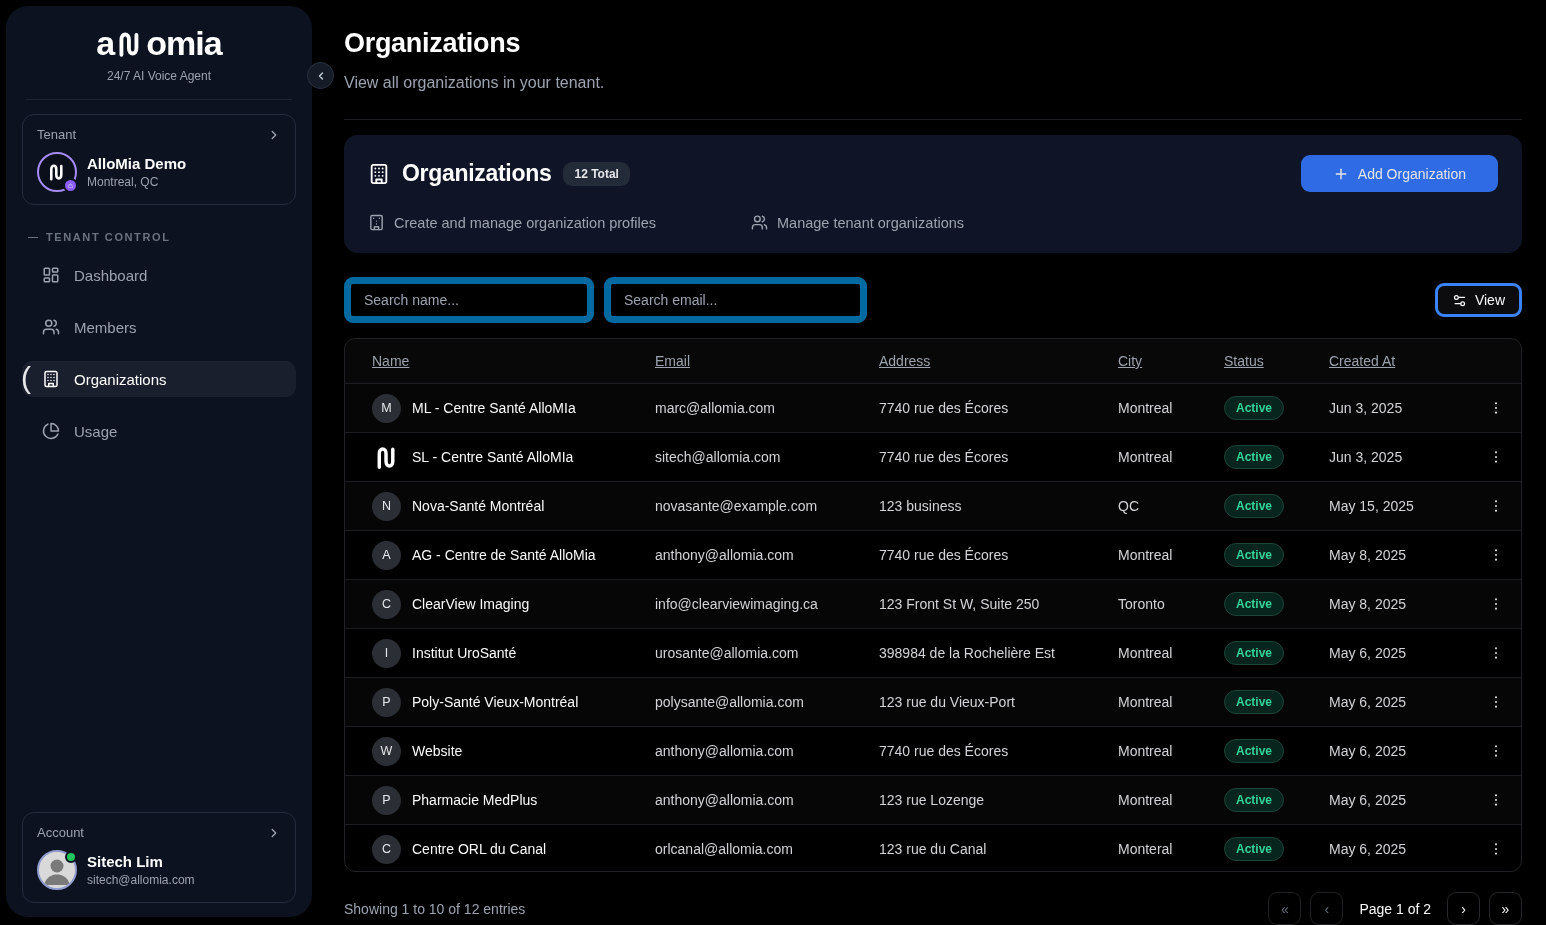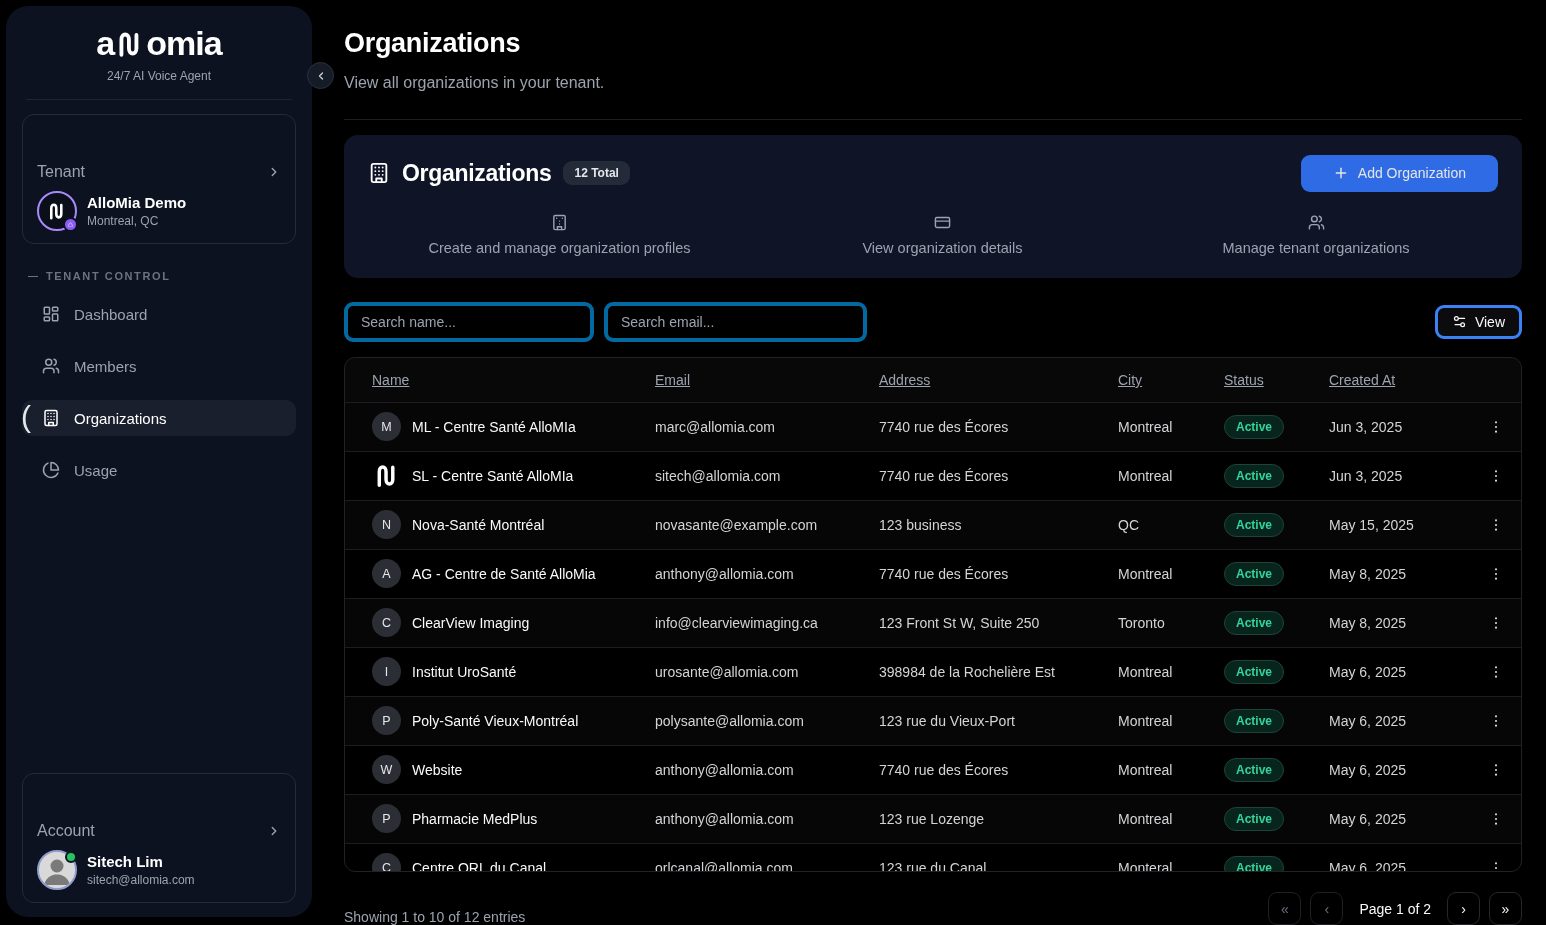--- a/index.html
+++ b/index.html
@@ -12,21 +12,21 @@
   .sidebar { width:100%; height:100%; background:var(--sidebar-bg,#0c1220);
     border-radius:22px; display:flex; flex-direction:column; padding:18px 16px 14px; }
   .logo { display:flex; align-items:center; justify-content:center; gap:2px;
     font-size:34px; font-weight:700; color:#fff; letter-spacing:-1px; }
   .logo svg { margin:0 1px; }
   .tagline { text-align:center; font-size:12px; color:#9ca3af; margin-top:6px; }
   .side-divider { height:1px; background:#1d2433; margin:16px 4px 14px; }
 
   .side-card { border:1px solid #232b3c; border-radius:12px; padding:12px 14px; }
   .side-card-head { display:flex; align-items:center; justify-content:space-between;
-    font-size:16px; color:#9ca3af;margin-top:36px; }
+    font-size:13px; color:#9ca3af; }
   .side-card-row { display:flex; align-items:center; gap:10px; margin-top:10px; }
   .tenant-avatar { position:relative; width:40px; height:40px; border-radius:50%;
     border:2px solid #a78bfa; background:#0a0f1a; display:flex; align-items:center; justify-content:center; flex:0 0 auto; }
   .tenant-badge { position:absolute; right:-3px; bottom:-3px; width:15px; height:15px;
     border-radius:50%; background:#8b5cf6; border:2px solid #0c1220;
     display:flex; align-items:center; justify-content:center; font-size:8px; color:#fff; }
   .card-name { font-size:15px; font-weight:700; color:#fff; line-height:1.2; }
   .card-sub { font-size:12px; color:#9ca3af; margin-top:2px; }
 
   .section-label { display:flex; align-items:center; gap:8px; margin:26px 6px 14px;
@@ -62,24 +62,24 @@
   .hero-card { background:#0f1526; border-radius:14px; margin-top:15px; padding:20px 24px 22px; }
   .hero-top { display:flex; align-items:center; justify-content:space-between; }
   .hero-title-wrap { display:flex; align-items:center; gap:12px; }
   .hero-title { font-size:23px; font-weight:700; color:#fff; letter-spacing:-0.3px; }
   .hero-badge { background:#232a38; color:#e5e7eb; font-size:12px; font-weight:600;
     padding:5px 11px; border-radius:9px; }
   .add-btn { display:flex; align-items:center; gap:9px; background:var(--accent,#2e6be5);
     color:#e5e5e5; border:none; font-size:14px; font-weight:500; padding:0 32px; height:37px;
     border-radius:9px; cursor:pointer; font-family:inherit; }
   .hero-features { display:grid; grid-template-columns:383px 383px auto; margin-top:22px; }
-  .hero-feature { display:flex; align-items:center; gap:9px; color:#9ca3af; font-size:14.5px;flex-direction:column; }
+  .hero-feature { display:flex; align-items:center; gap:9px; color:#9ca3af; font-size:14.5px; }
 
   .filter-row { display:flex; align-items:center; margin-top:24px; gap:10px; }
-  .filter-input { width:250px; height:35px; background:transparent; border:4px solid #0369a1;
+  .filter-input { width:250px; height:35px; background:transparent; border:7px solid #0369a1;
     border-radius:9px; padding:16px 13px; color:#e5e7eb; font-size:14px; font-family:inherit; outline:none; }
   .filter-input::placeholder { color:#9ca3af; }
   .view-btn { margin-left:auto; display:flex; align-items:center; gap:8px; height:34px;
     padding:0 14px; background:#0c0c0e; border:3px solid #3b82f6; border-radius:9px;
     color:#fafafa; font-size:14px; font-weight:500; cursor:pointer; font-family:inherit; }
 
   
   .table { margin-top:15px; border:1px solid #222226; border-radius:11px; overflow:hidden; }
   .tr { display:grid; grid-template-columns:310px 224px 239px 106px 105px 152px 1fr;
     align-items:center; }
@@ -94,21 +94,21 @@
     color:#e5e7eb; font-size:12.5px; display:flex; align-items:center; justify-content:center; flex:0 0 auto; }
   .avatar-wave { width:29px; height:29px; display:none; align-items:center; justify-content:center; flex:0 0 auto; }
   .row.wave-avatar .avatar-wave { display:flex; }
   .status-pill { display:inline-block; padding:4px 11px; border-radius:999px;
     background:#07251d; border:1px solid #1e4438; color:var(--status-green,#34d399);
     font-size:12px; font-weight:600; }
   .kebab { width:30px; height:30px; border:none; background:transparent; color:#d4d4d8;
     display:flex; align-items:center; justify-content:center; margin:0 auto; cursor:pointer; }
 
   
-  .footer-row { display:flex; align-items:flex-end; justify-content:space-between; margin-top:20px; }
+  .footer-row { display:flex; align-items:center; justify-content:space-between; margin-top:20px; }
   .entries-summary { font-size:14px; color:#9ca3af; }
   .pagination { display:flex; align-items:center; gap:9px; }
   .page-btn { width:33px; height:33px; border-radius:9px; border:1px solid #27272b;
     background:transparent; color:#fafafa; font-size:14px; display:flex; align-items:center;
     justify-content:center; cursor:pointer; font-family:inherit; }
   .page-btn.disabled { color:#6b7280; border-color:#202024; cursor:default; }
   .page-label { font-size:14px; color:#fafafa; margin:0 7px; }
 </style>
 </head>
 <body>
@@ -270,27 +270,20 @@
               <path d="M9 22v-4h6v4"></path>
               <path d="M8 6h.01"></path>
               <path d="M16 6h.01"></path>
               <path d="M12 10h.01"></path>
               <path d="M12 14h.01"></path>
             </svg>
           <span>Create and manage organization profiles</span>
         </div>
         <div class="hero-feature">
           <svg width="17" height="17" viewBox="0 0 24 24" fill="none" stroke="#9ca3af" stroke-width="2" stroke-linecap="round" stroke-linejoin="round">
-              <rect width="20" height="14" x="2" y="5" rx="2"></rect>
-              <line x1="2" x2="22" y1="10" y2="10"></line>
-            </svg>
-          <span>View organization details</span>
-        </div>
-        <div class="hero-feature">
-          <svg width="17" height="17" viewBox="0 0 24 24" fill="none" stroke="#9ca3af" stroke-width="2" stroke-linecap="round" stroke-linejoin="round">
               <path d="M16 21v-2a4 4 0 0 0-4-4H6a4 4 0 0 0-4 4v2"></path>
               <circle cx="9" cy="7" r="4"></circle>
               <path d="M22 21v-2a4 4 0 0 0-3-3.87"></path>
               <path d="M16 3.13a4 4 0 0 1 0 7.75"></path>
             </svg>
           <span>Manage tenant organizations</span>
         </div>
       </div>
     </div>
 

